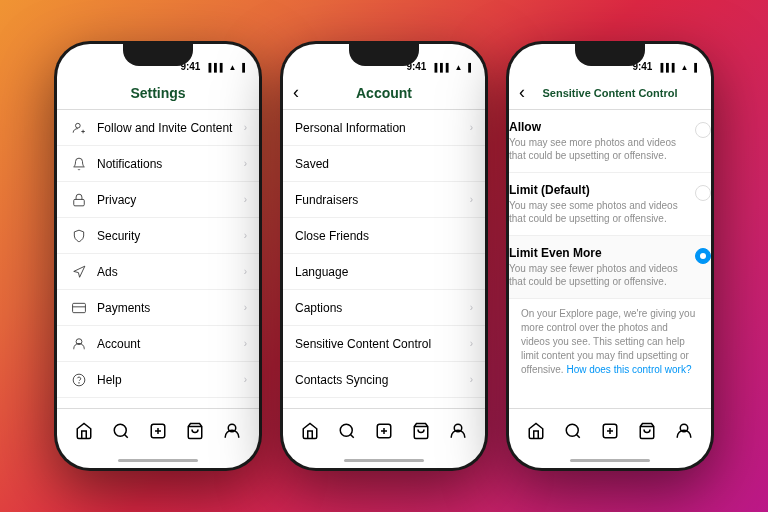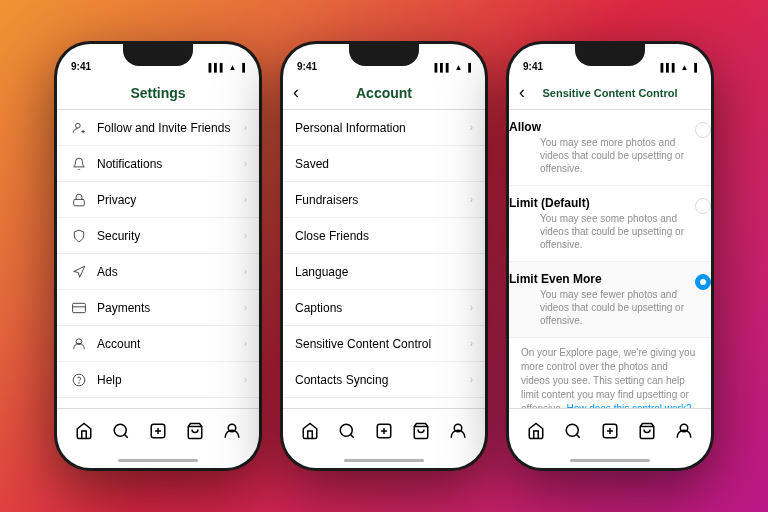--- a/index.html
+++ b/index.html
@@ -48,25 +48,26 @@
       background: #1a1a1a;
       border-radius: 0 0 16px 16px;
       z-index: 10;
     }
 
     
     .status-bar {
       height: 32px;
       display: flex;
       align-items: flex-end;
-      justify-content: space-between;
+      justify-content: flex-end;
       padding: 0 14px 4px;
       font-size: 9px;
       font-weight: 600;
       flex-shrink: 0;
+      gap: 8px;
     }
 
     .status-time {
       font-size: 10px;
       font-weight: 700;
     }
 
     .status-icons {
       display: flex;
       gap: 3px;
@@ -194,21 +195,20 @@
       font-size: 12px;
       font-weight: 600;
       color: #000;
       margin-bottom: 2px;
     }
 
     .scc-item-desc {
       font-size: 10px;
       color: #8e8e8e;
       line-height: 1.3;
-      margin-left: 31px;
     }
 
     .radio-btn {
       width: 16px;
       height: 16px;
       border-radius: 50%;
       border: 1.5px solid #dbdbdb;
       flex-shrink: 0;
       margin-top: 2px;
       display: flex;
@@ -269,21 +269,21 @@
     <div class="content">
 
       <div class="list-item">
         <div class="list-item-icon">
           <svg class="icon-svg" viewBox="0 0 24 24">
               <circle cx="10" cy="8" r="4"></circle>
               <path d="M2 20c0-4 3.6-7 8-7"></path>
               <path d="M19 15v6M16 18h6"></path>
             </svg>
         </div>
-        <span class="list-item-text">Follow and Invite Friends</span>
+        <span class="list-item-text">Follow and Invite Content</span>
         <span class="list-item-chevron">›</span>
       </div>
 
       <div class="list-item">
         <div class="list-item-icon">
           <svg class="icon-svg" viewBox="0 0 24 24">
               <path d="M18 8a6 6 0 00-12 0c0 7-3 9-3 9h18s-3-2-3-9"></path>
               <path d="M13.73 21a2 2 0 01-3.46 0"></path>
             </svg>
         </div>

